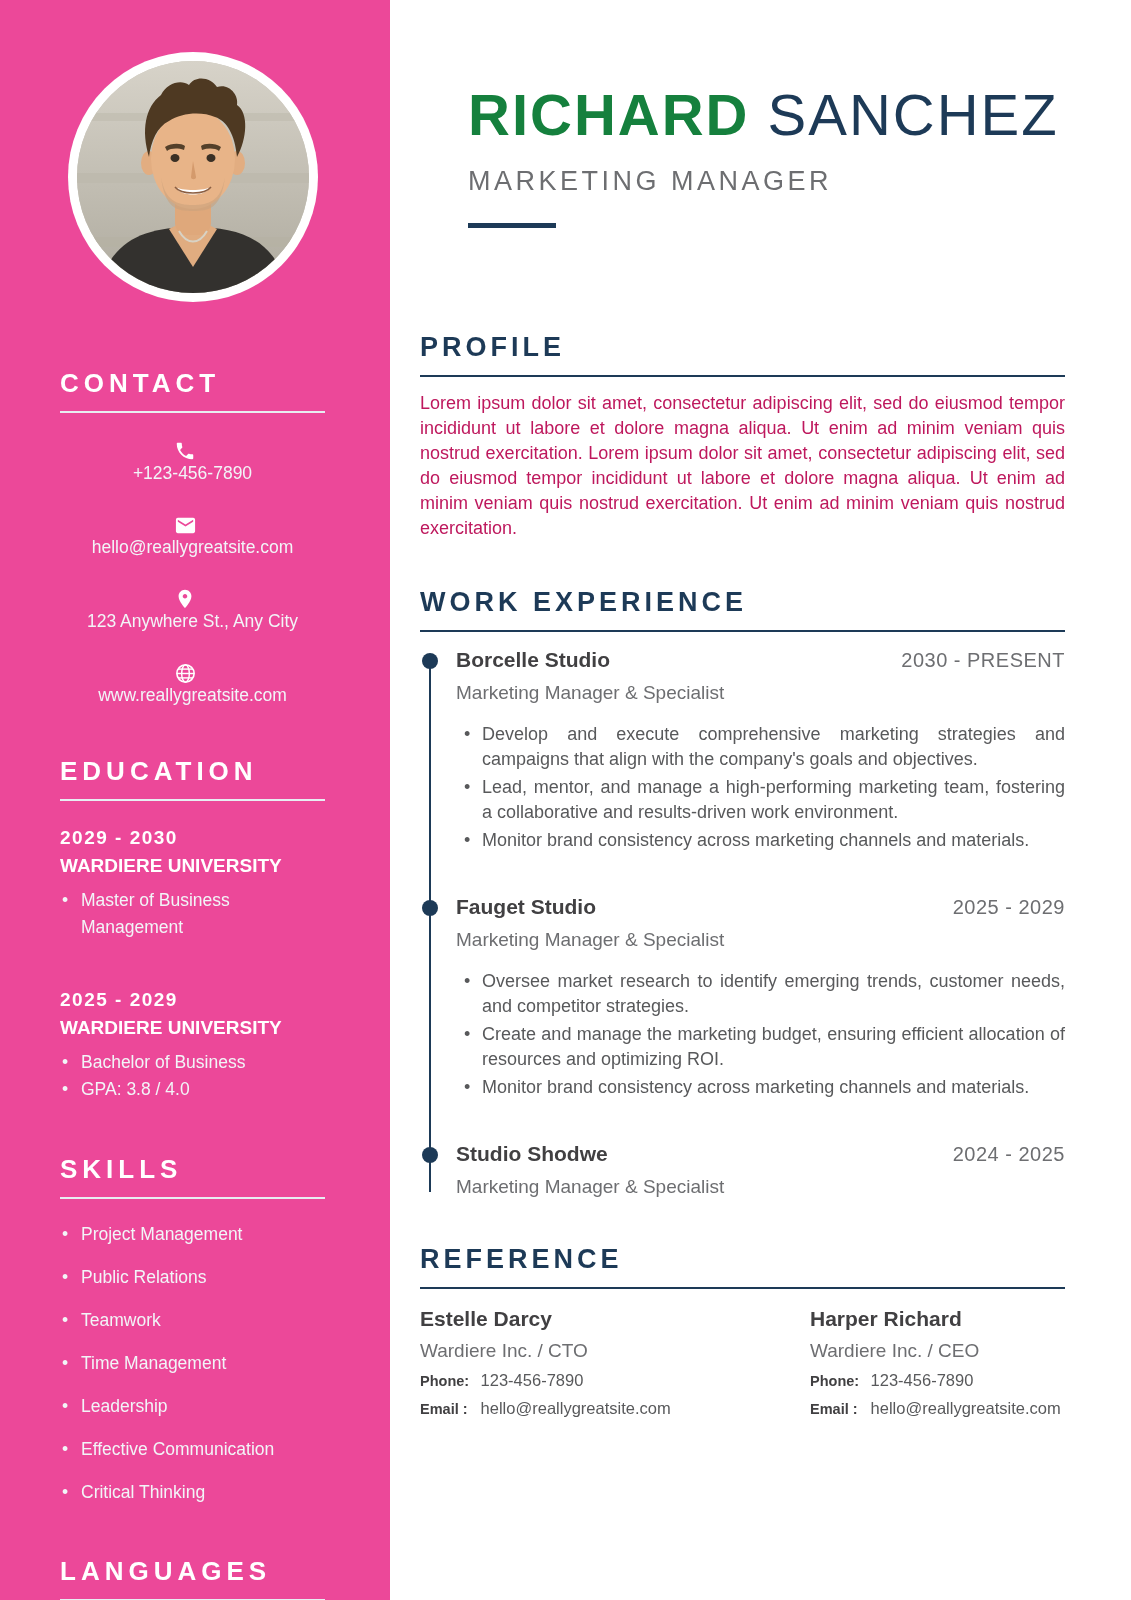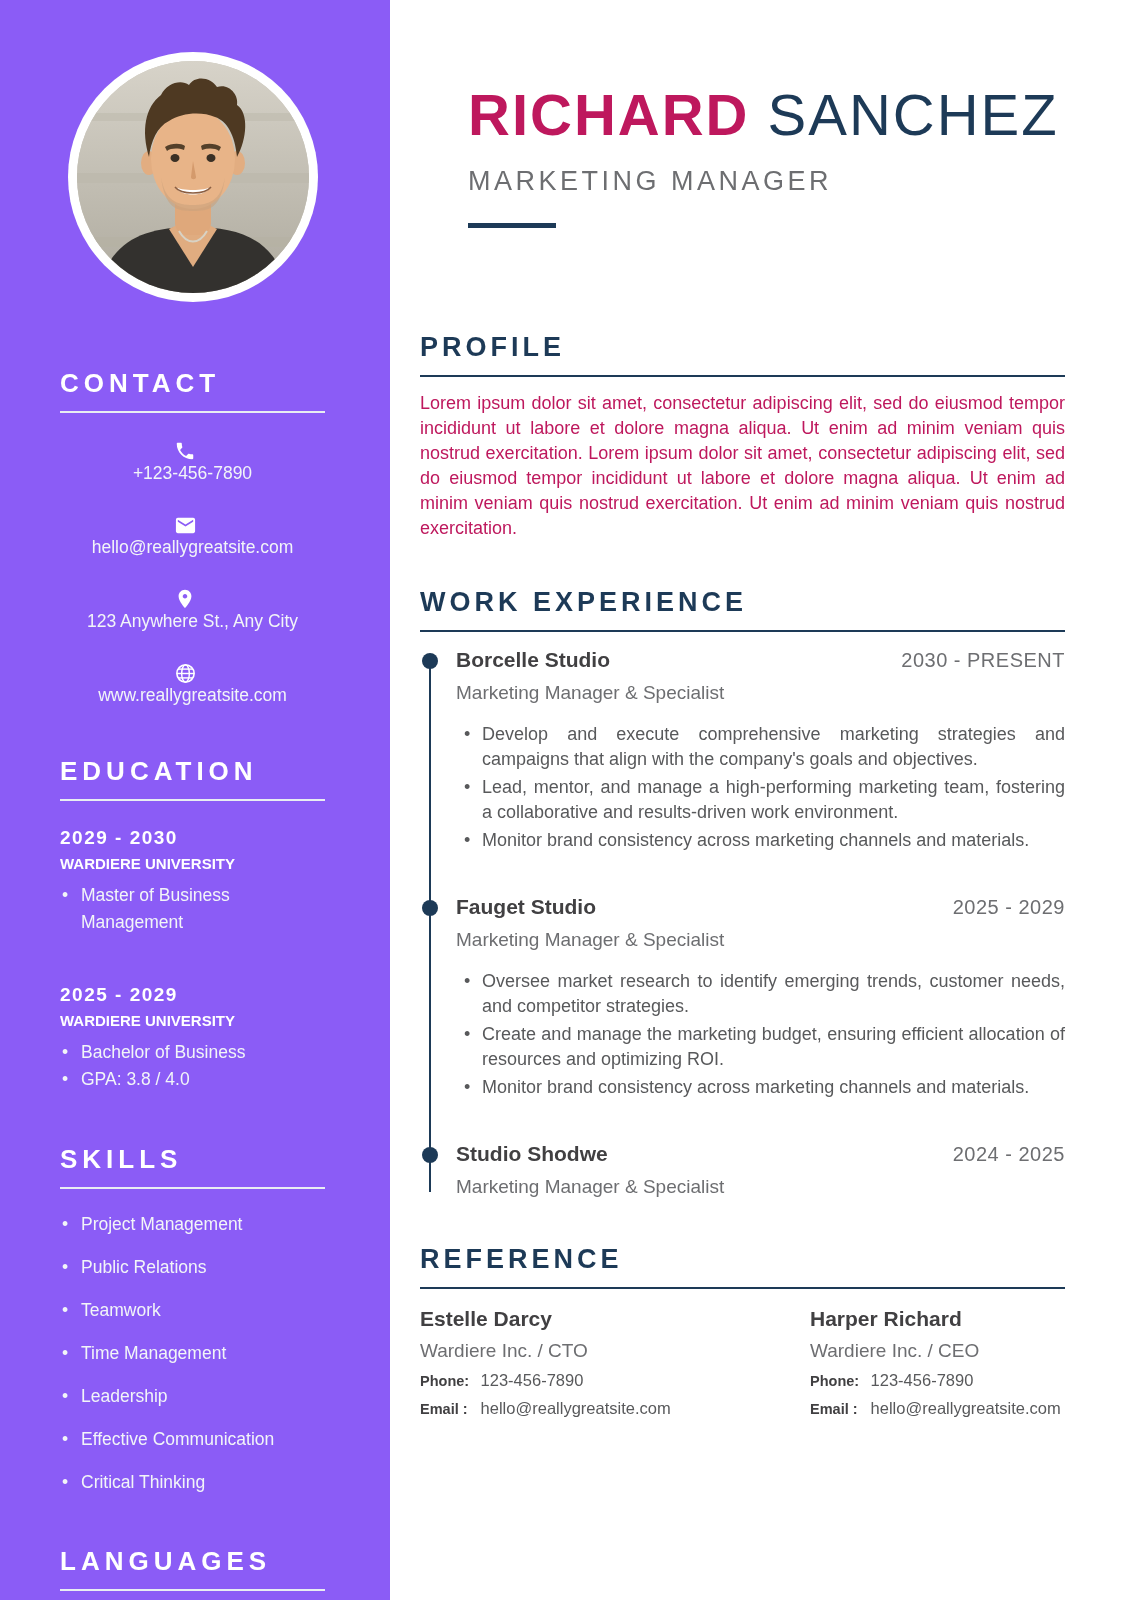--- a/index.html
+++ b/index.html
@@ -6,21 +6,21 @@
   html,body { margin:0; padding:0; background:#ffffff; }
   .page {
     width:1131px; height:1600px; display:flex; overflow:hidden;
     font-family:"Liberation Sans", sans-serif; background:#ffffff;
     position:relative;
   }
 
   
   .sidebar {
     width:390px; min-width:390px; height:1600px;
-    background:#8b5cf6; color:#eef2f6;
+    background:#ec4899; color:#eef2f6;
     padding:52px 65px 40px 60px;
   }
   .photo-ring {
     width:250px; height:250px; border-radius:50%;
     background:#ffffff; margin:0 auto;
     display:flex; align-items:center; justify-content:center;
   }
   .photo {
     width:232px; height:232px; border-radius:50%; overflow:hidden;
     background:#c9c5ba;
@@ -34,37 +34,37 @@
   .side-rule { height:2px; background:#e8edf2; margin-top:12px; }
 
   .contact-list { margin-top:26px; }
   .contact-item { display:flex; align-items:center; margin-bottom:29px;flex-direction:column; }
   .cicon { width:24px; height:24px; margin-right:15px; flex:none; display:flex; align-items:center; justify-content:center; }
   .contact-text { font-size:17.5px; color:#f2f5f8; }
 
   .edu-entry { margin-top:26px; }
   .edu-entry + .edu-entry { margin-top:48px; }
   .edu-dates { font-size:19px; font-weight:bold; letter-spacing:1.5px; color:#ffffff; }
-  .edu-school { font-size:15px; font-weight:bold; color:#ffffff; margin-top:6px; }
+  .edu-school { font-size:19px; font-weight:bold; color:#ffffff; margin-top:6px; }
   .side-bullets { margin-top:10px; padding:0; list-style:none; }
   .side-bullets li {
     position:relative; padding-left:21px; font-size:17.5px;
     line-height:1.55; color:#f2f5f8;
   }
   .side-bullets li::before { content:"•"; position:absolute; left:2px; }
   .skills-list li { margin-bottom:16px; }
   .lang-list { margin-top:18px; }
   .lang-list li { margin-bottom:7px; }
   .skills-list { margin-top:22px; }
 
   
   .main { flex:1; padding:0 66px 0 30px; }
   .header { padding-top:86px; padding-left:48px; }
   .name { margin:0; font-size:58px; letter-spacing:2px; line-height:1; white-space:nowrap; }
-  .name .first { font-weight:bold; color:#be185d; }
+  .name .first { font-weight:bold; color:#15803d; }
   .name .last { font-weight:normal; color:#1d3a57; }
   .job-title { margin-top:22px; font-size:27px; letter-spacing:3.5px; color:#6d6e71; }
   .title-bar { width:88px; height:5px; background:#1d3a57; margin-top:26px; }
 
   .main-section { margin-top:46px; }
   .main-section.profile { margin-top:104px; }
   .main-h { margin:0; font-size:27px; font-weight:bold; letter-spacing:4px; color:#1d3a57; }
   .main-rule { height:2px; background:#1d3a57; margin-top:12px; }
   .profile-text {
     margin:14px 0 0 0; font-size:18px; line-height:1.39;

